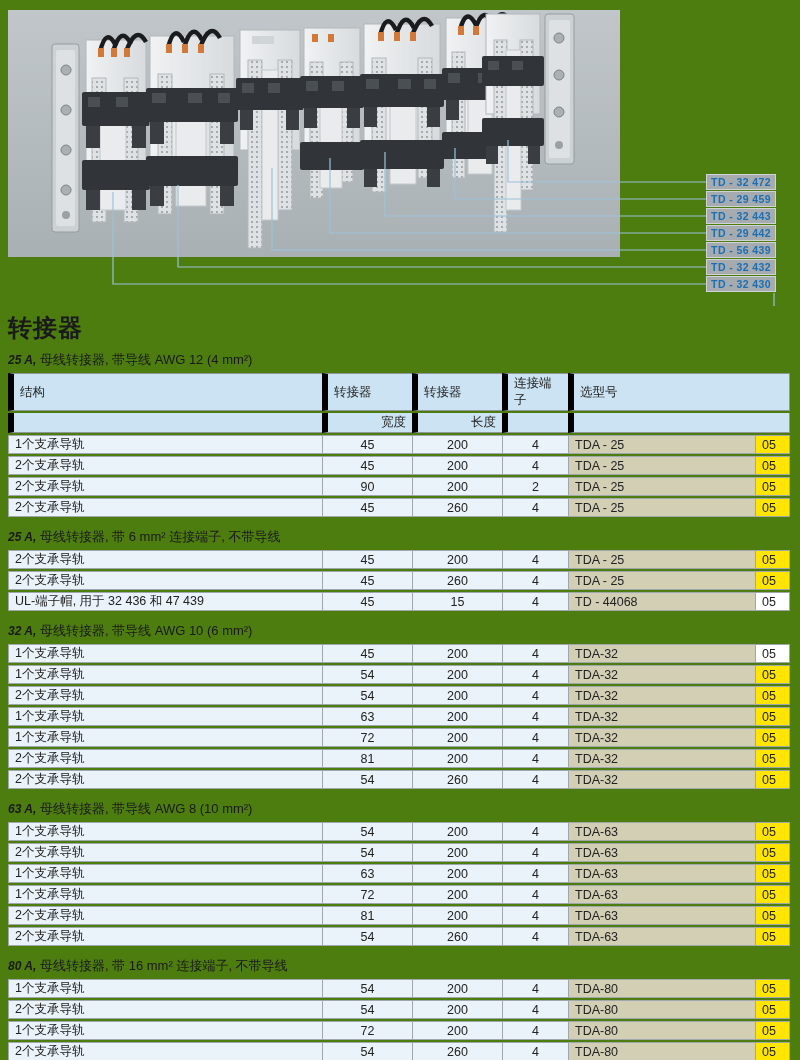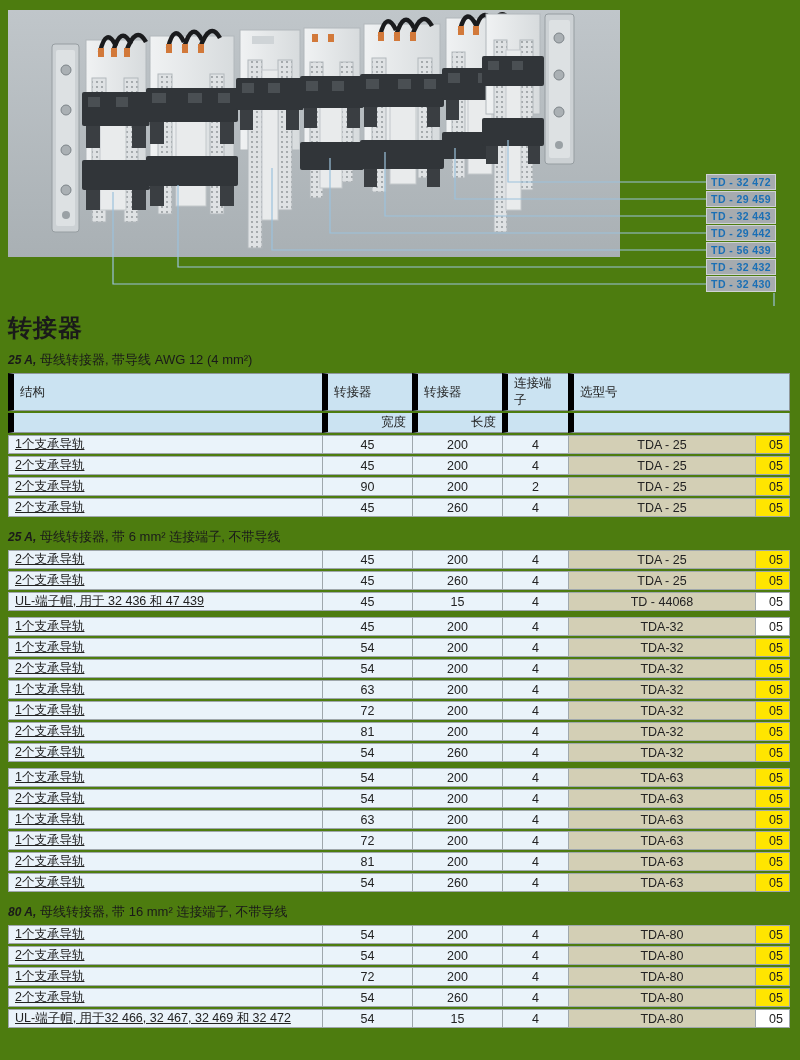--- a/index.html
+++ b/index.html
@@ -31,24 +31,24 @@
     border-left:6px solid #000000;
   }
   thead tr.h2 th { border-top:none;text-align:right; }
   thead th:last-child { border-right:1px solid #8f979c; }
   tbody td {
     background:#eaf3fa; height:14px; padding:1px 6px;
     border-top:1px solid #9fa7ac; border-bottom:1px solid #9fa7ac;
     border-left:1px solid #9fa7ac; color:#222;
   }
   tbody td:last-child { border-right:1px solid #9fa7ac; }
-  td.c-structure { text-align:left; white-space:pre-line; line-height:15px;text-decoration:underline; }
+  td.c-structure { text-align:left; white-space:pre-line; line-height:15px; }
   td.c-num { text-align:center; }
-  td.c-type { text-align:center; background:#d3cfb5; }
-  td.c-code { text-align:right; background:#ffffff; }
+  td.c-type { background:#d3cfb5; }
+  td.c-code { text-align:left; background:#ffffff; }
   td.c-code.hl { background:#ffe500; }
 </style>
 </head>
 <body>
 
 <div class="page">
 
   <div class="photo-area">
     <svg class="photo-svg" width="800" height="306" viewBox="0 0 800 306" xmlns="http://www.w3.org/2000/svg">
       <defs>
@@ -328,20 +328,21 @@
           <tr>
             <td class="c-structure">UL-端子帽, 用于 32 436 和 47 439</td>
             <td class="c-num">45</td>
             <td class="c-num">15</td>
             <td class="c-num">4</td>
             <td class="c-type">TD - 44068</td>
             <td class="c-code">05</td>
           </tr>
         </tbody>
       </table>
+      <div class="section-title"><span class="st-bold">32 A,</span> <span>母线转接器, 带导线 AWG 10 (6 mm²)</span></div>
       <table class="spec">
         <colgroup>
           <col style="width: 314px;">
           <col style="width: 90px;">
           <col style="width: 90px;">
           <col style="width: 66px;">
           <col style="width: 187px;">
           <col style="width: 35px;">
         </colgroup>
         <tbody>
@@ -396,20 +397,21 @@
           <tr>
             <td class="c-structure">2个支承导轨</td>
             <td class="c-num">54</td>
             <td class="c-num">260</td>
             <td class="c-num">4</td>
             <td class="c-type">TDA-32</td>
             <td class="c-code hl">05</td>
           </tr>
         </tbody>
       </table>
+      <div class="section-title"><span class="st-bold">63 A,</span> <span>母线转接器, 带导线 AWG 8 (10 mm²)</span></div>
       <table class="spec">
         <colgroup>
           <col style="width: 314px;">
           <col style="width: 90px;">
           <col style="width: 90px;">
           <col style="width: 66px;">
           <col style="width: 187px;">
           <col style="width: 35px;">
         </colgroup>
         <tbody>

